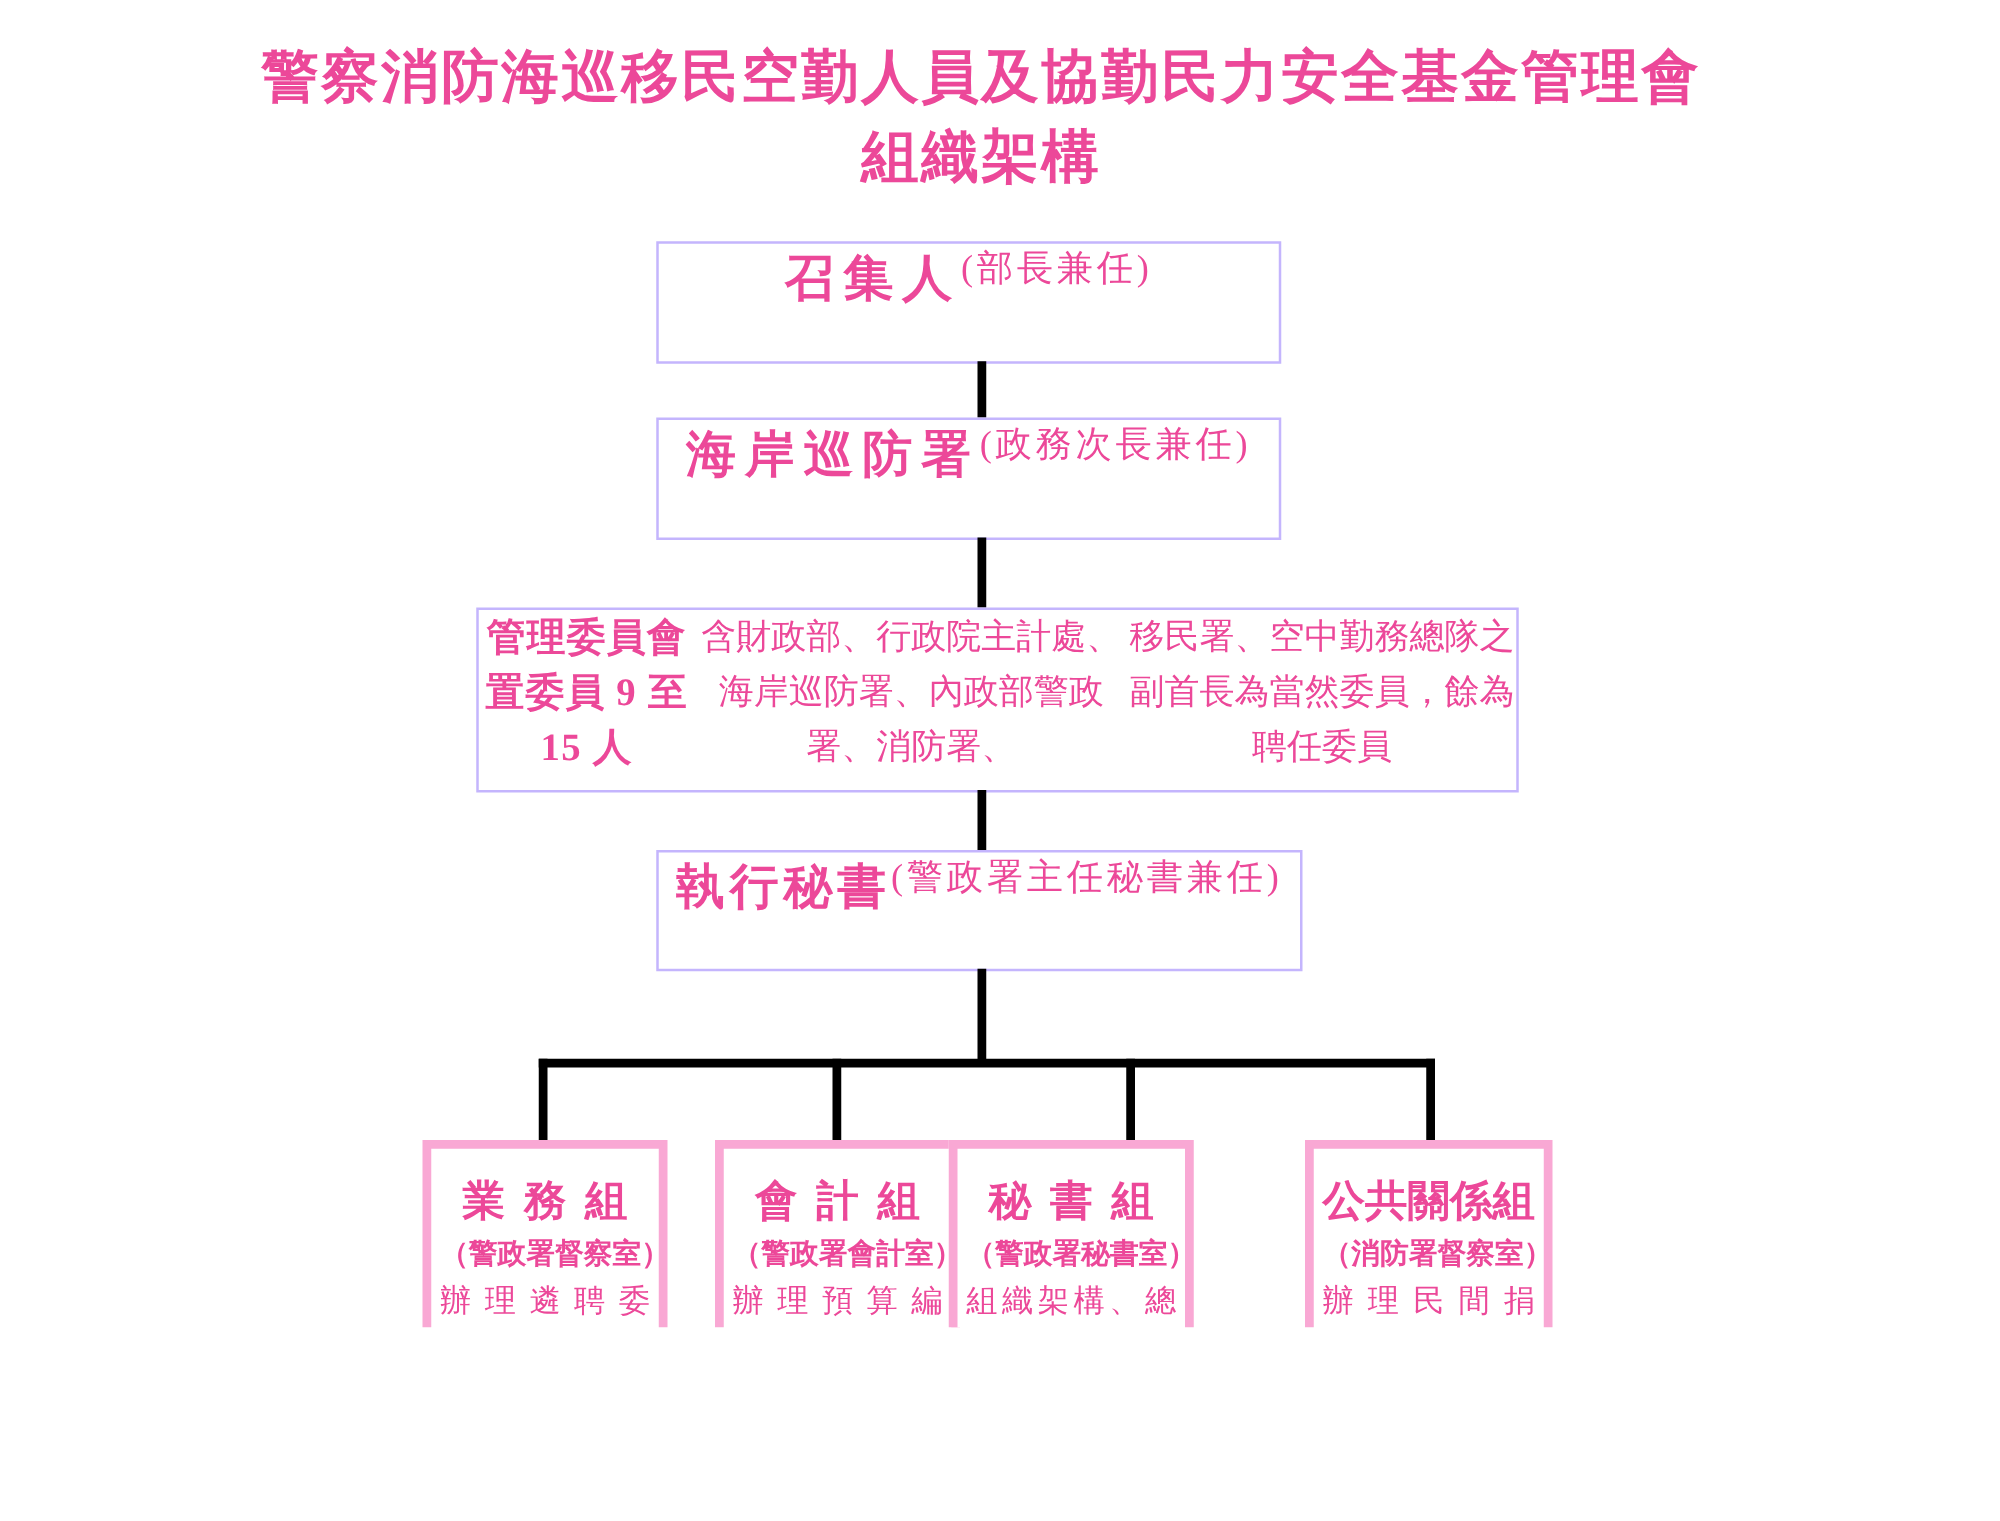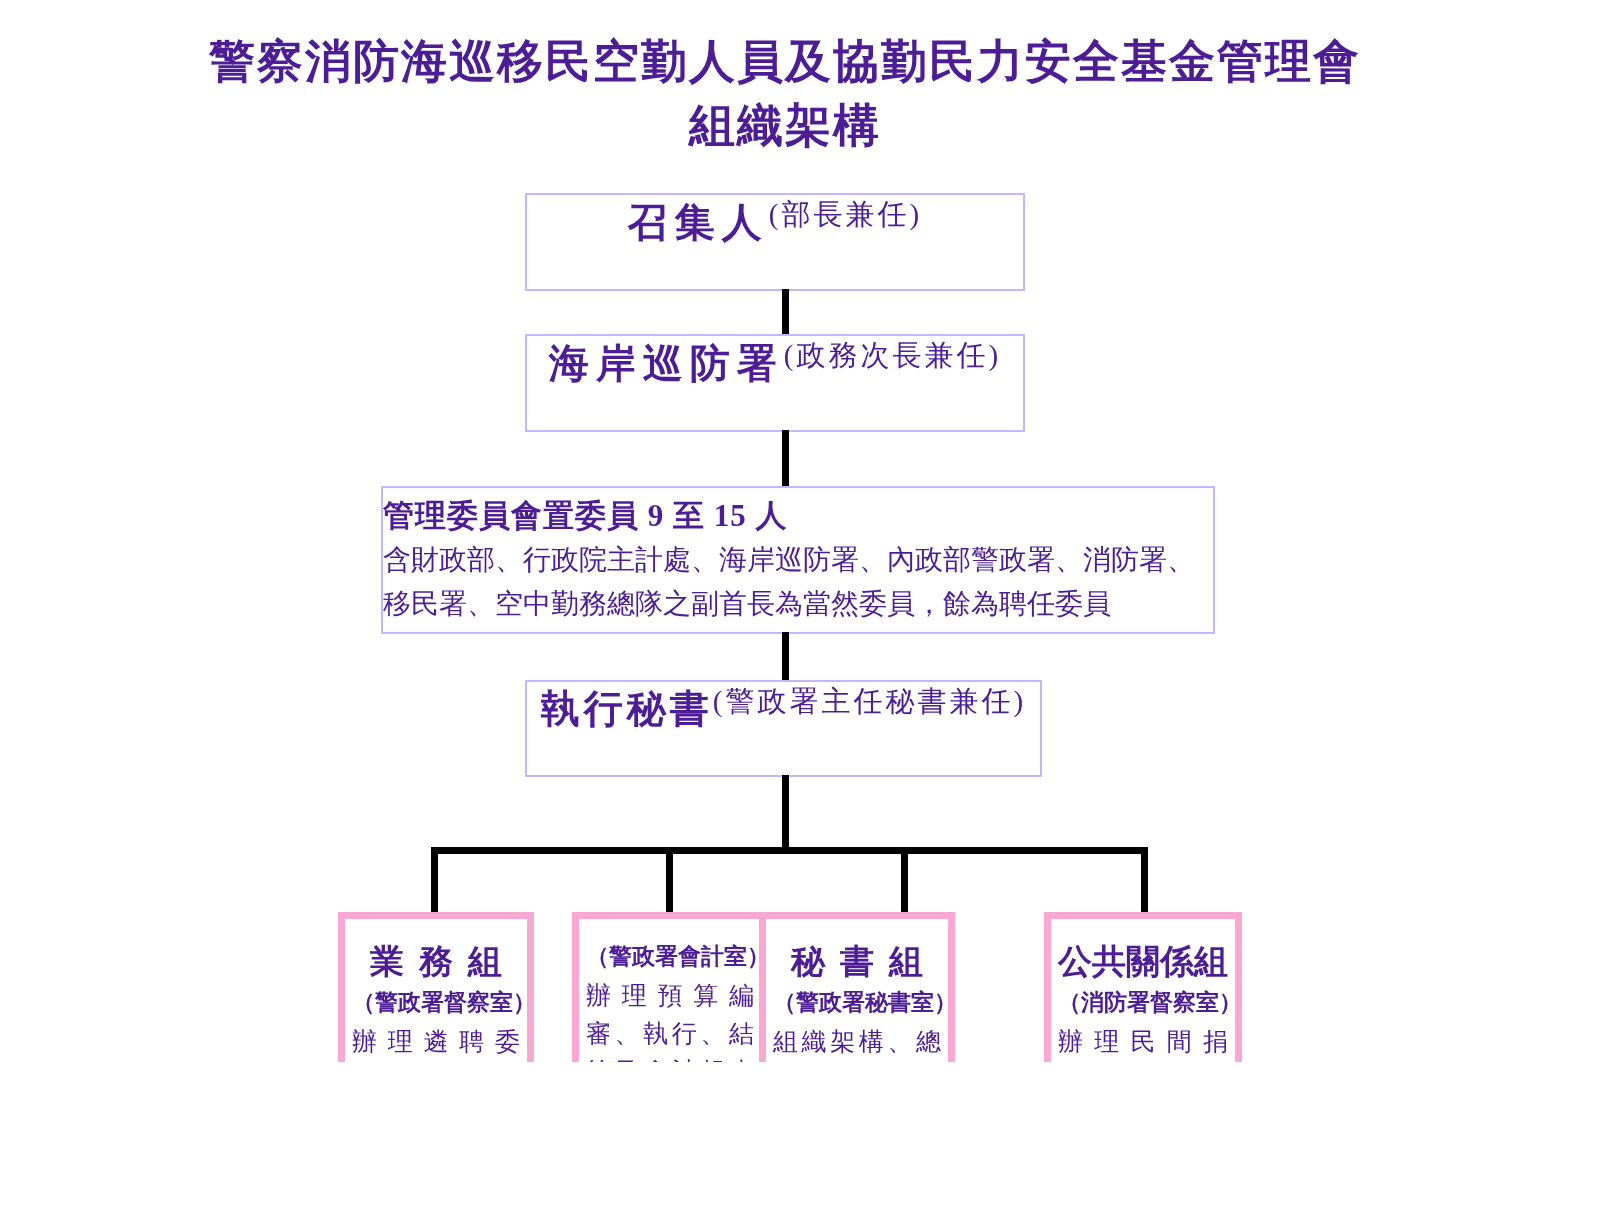--- a/index.html
+++ b/index.html
@@ -3,21 +3,21 @@
 <meta charset="utf-8">
 <title>組織架構</title>
 <style>
   * { margin: 0; padding: 0; box-sizing: border-box; }
   html, body { background: #ffffff; }
   .page {
     position: relative;
     width: 1600px;
     height: 1062px;
     background: #ffffff;
-    color: #4c1d95;
+    color: #ec4899;
     font-family: "Liberation Serif", "DejaVu Serif", serif;
     overflow: hidden;
   }
   
   .title {
     position: absolute;
     left: 0; top: 30px;
     width: 1570px;
     text-align: center;
     font-weight: bold;
@@ -35,21 +35,21 @@
     justify-content: center;
     text-align: center;
   }
   .node .big   { font-weight: bold; font-size: 40px; letter-spacing: 7px; }
   .node .small { font-size: 29px; letter-spacing: 3px; }
   .node .big, .node .small { white-space: nowrap; }
 
   #box-convener        { left: 525px; top: 193px; width: 500px; height: 98px; }
   #box-deputy          { left: 525px; top: 334px; width: 500px; height: 98px; }
   #box-committee       { left: 381px; top: 486px; width: 834px; height: 148px;
-                         flex-direction: column; justify-content: center; }
+                         flex-direction: row; justify-content: center; }
   #box-exec-secretary  { left: 525px; top: 680px; width: 517px; height: 97px; }
   #box-exec-secretary .big { font-size: 39px; letter-spacing: 4px; }
 
   #box-committee .heading { font-weight: bold; font-size: 31px; letter-spacing: 1px; line-height: 44px; }
   #box-committee .bodyline { font-size: 28px; line-height: 44px; letter-spacing: 0px; }
 
   
   .line { position: absolute; background: #000000; }
   #v1 { left: 782px; top: 289px; width: 7px; height: 47px; }
   #v2 { left: 782px; top: 430px; width: 7px; height: 58px; }
@@ -146,20 +146,21 @@
   <div class="line" id="d3"></div>
   <div class="line" id="d4"></div>
 
   <div class="division" id="div-operations">
     <span class="div-title spread">業務組</span>
     <span class="div-sub">（警政署督察室）</span>
     <span class="div-body">辦理遴聘委員、審核案件、資料建檔、統計分析等相關事宜。</span>
   </div>
 
   <div class="division" id="div-accounting">
+    <span class="div-title spread">會計組</span>
     <span class="div-sub">（警政署會計室）</span>
     <span class="div-body">辦理預算編審、執行、結算及會計報表等相關事宜。</span>
   </div>
 
   <div class="division" id="div-secretariat">
     <span class="div-title spread">秘書組</span>
     <span class="div-sub">（警政署秘書室）</span>
     <span class="div-body">組織架構、總務、出納、開立支票及發放安全金等相關事宜。</span>
   </div>
 

